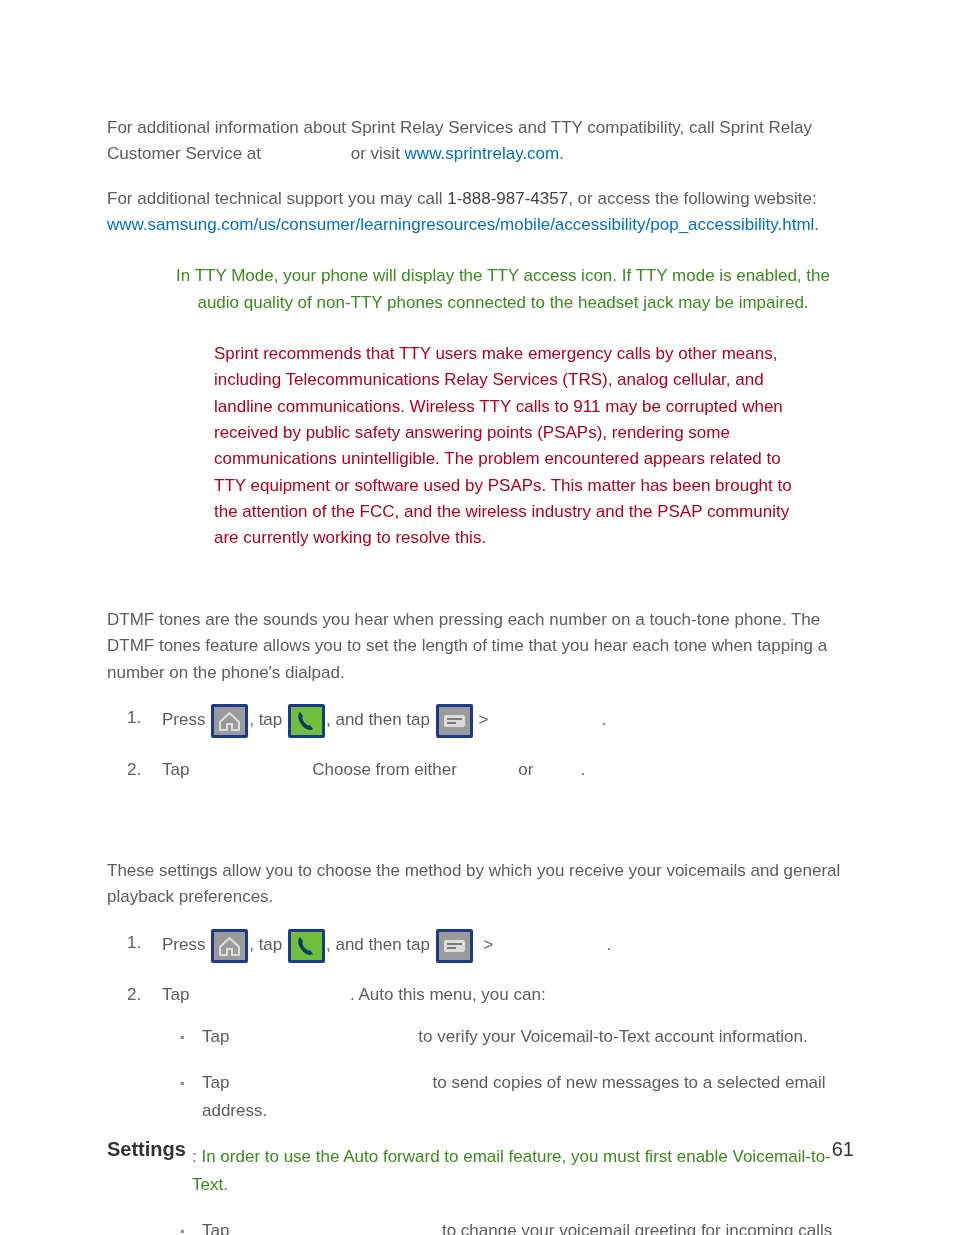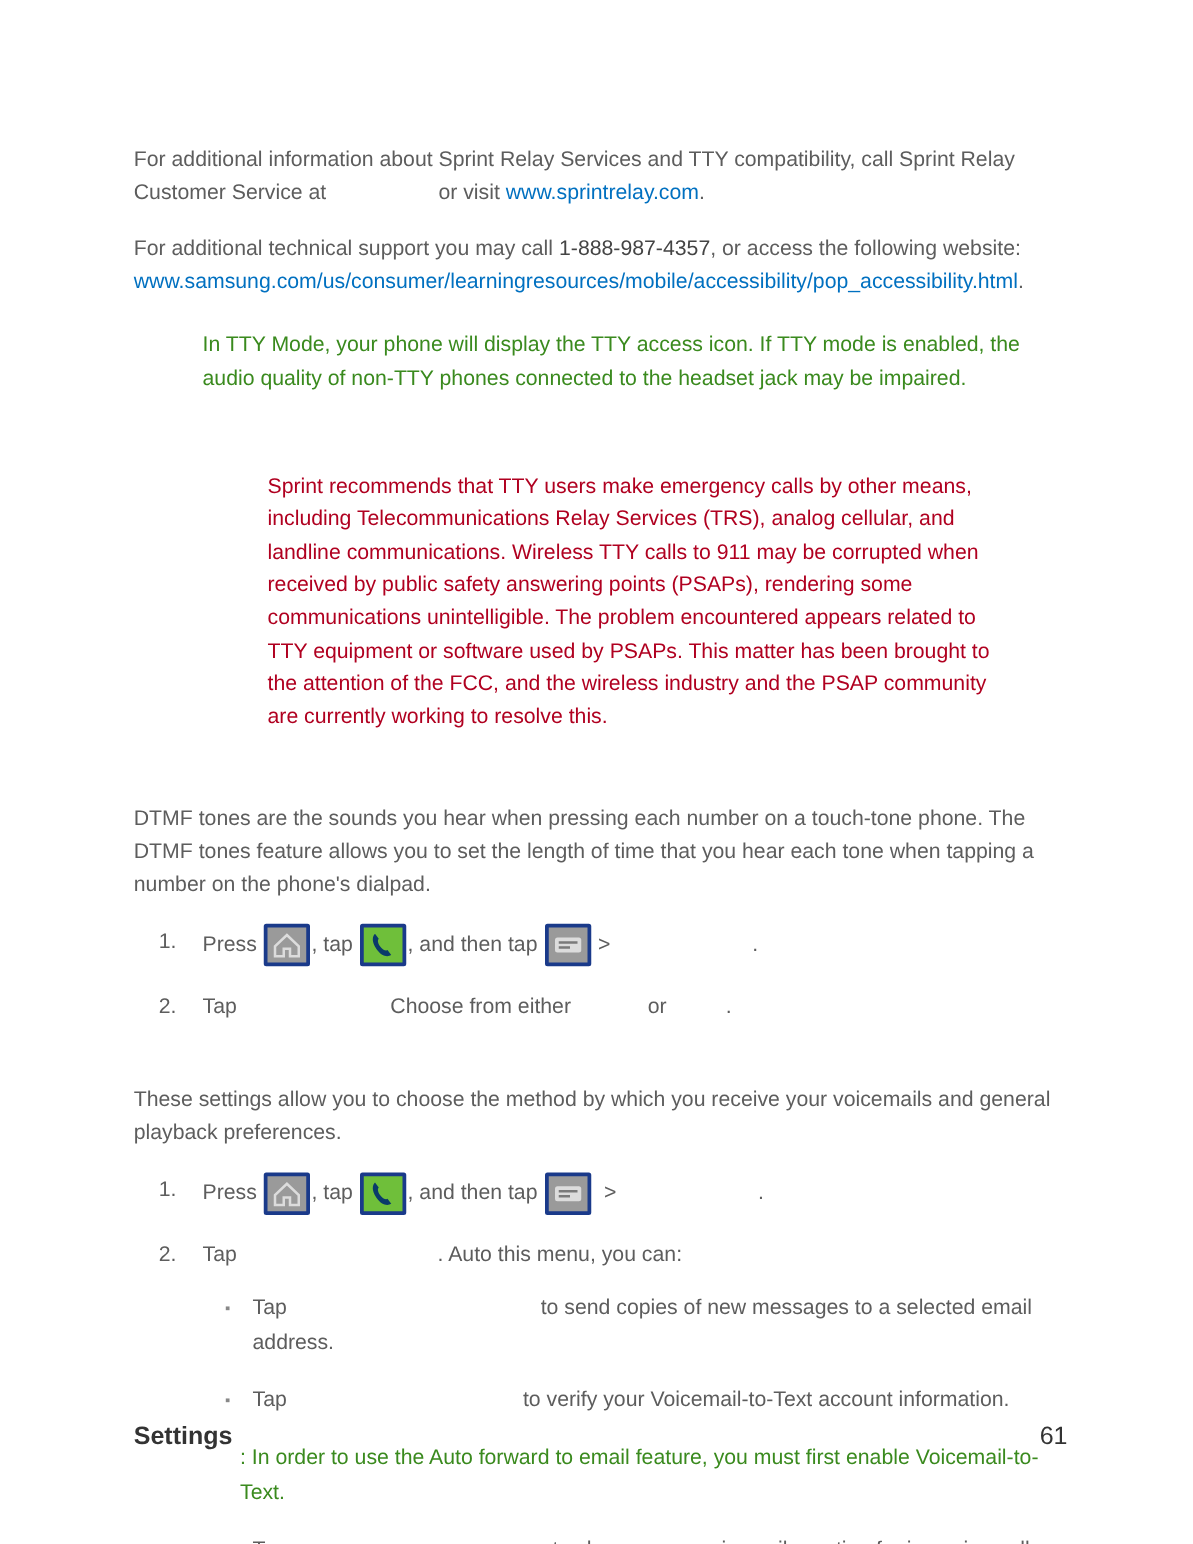--- a/index.html
+++ b/index.html
@@ -25,26 +25,27 @@
   }
   .bold-dark {
     font-weight: normal;
     color: #444;
   }
   .note-green {
     color: #3A8A1E;
     margin-left: 55px;
     margin-right: 10px;
     margin-top: 25px;
+    text-align: center;
   }
   .note-red {
     color: #B00020;
     margin-left: 107px;
     margin-right: 40px;
-    margin-top: 60px;
+    margin-top: 25px;
   }
   p { margin: 0 0 18px 0; }
   .note-green p, .note-red p { margin-bottom: 0; }
 
   ol.steps {
     list-style: none;
     padding: 0;
     margin: 10px 0 0 0;
   }
   ol.steps > li {
@@ -148,45 +149,45 @@
             <rect x="8" y="11" width="15" height="2" fill="#7a7a7a"></rect>
             <rect x="8" y="15" width="9" height="2" fill="#7a7a7a"></rect>
           </svg></span><span class="chev"> &gt; </span><span>&nbsp;&nbsp;&nbsp;&nbsp;&nbsp;&nbsp;&nbsp;&nbsp;&nbsp;&nbsp;&nbsp;&nbsp;&nbsp;&nbsp;&nbsp;&nbsp;&nbsp;&nbsp;&nbsp;&nbsp;&nbsp;&nbsp;</span><span> .</span>
     </li>
     <li>
       <span class="num">2.</span>
       <span>Tap </span><span>&nbsp;&nbsp;&nbsp;&nbsp;&nbsp;&nbsp;&nbsp;&nbsp;&nbsp;&nbsp;&nbsp;&nbsp;&nbsp;&nbsp;&nbsp;&nbsp;&nbsp;&nbsp;&nbsp;&nbsp;&nbsp;&nbsp;&nbsp;&nbsp;&nbsp;</span><span>Choose from either </span><span>&nbsp;&nbsp;&nbsp;&nbsp;&nbsp;&nbsp;&nbsp;&nbsp;&nbsp;&nbsp;&nbsp;</span><span> or </span><span>&nbsp;&nbsp;&nbsp;&nbsp;&nbsp;&nbsp;&nbsp;&nbsp;</span><span> .</span>
     </li>
   </ol>
 
-  <p style="margin-top:48px">These settings allow you to choose the method by which you receive your voicemails and general playback preferences.</p>
+  <p style="margin-top:74px">These settings allow you to choose the method by which you receive your voicemails and general playback preferences.</p>
 
   <ol class="steps">
     <li>
       <span class="num">1.</span>
       <span>Press </span><span class="icon-wrap icon-home"><svg viewBox="0 0 31 28">
             <path d="M15.5 6 L25 15 L25 23 L18 23 L18 17 L13 17 L13 23 L6 23 L6 15 Z" fill="none" stroke="#dcdcdc" stroke-width="2"></path>
           </svg></span><span>, tap </span><span class="icon-wrap icon-phone"><svg viewBox="0 0 31 28">
             <path d="M9 5 C7 7 6 11 10 17 C14 23 19 24 22 22 L19 18 C18 19 15 18 13 15 C11 12 11 10 12 9 Z" fill="#0a3a6a"></path>
           </svg></span><span>, and then tap </span><span class="icon-wrap icon-menu"><svg viewBox="0 0 31 28">
             <rect x="5" y="8" width="21" height="12" rx="2" fill="#dcdcdc"></rect>
             <rect x="8" y="11" width="15" height="2" fill="#7a7a7a"></rect>
             <rect x="8" y="15" width="9" height="2" fill="#7a7a7a"></rect>
           </svg></span><span class="chev">&nbsp; &gt; </span><span>&nbsp;&nbsp;&nbsp;&nbsp;&nbsp;&nbsp;&nbsp;&nbsp;&nbsp;&nbsp;&nbsp;&nbsp;&nbsp;&nbsp;&nbsp;&nbsp;&nbsp;&nbsp;&nbsp;&nbsp;&nbsp;&nbsp;</span><span> .</span>
     </li>
     <li>
       <span class="num">2.</span>
       <span>Tap </span><span>&nbsp;&nbsp;&nbsp;&nbsp;&nbsp;&nbsp;&nbsp;&nbsp;&nbsp;&nbsp;&nbsp;&nbsp;&nbsp;&nbsp;&nbsp;&nbsp;&nbsp;&nbsp;&nbsp;&nbsp;&nbsp;&nbsp;&nbsp;&nbsp;&nbsp;&nbsp;&nbsp;&nbsp;&nbsp;&nbsp;&nbsp;&nbsp;&nbsp;</span><span>. Auto this menu, you can:</span>
 
       <ul class="sub">
         <li>
-          <span>Tap </span><span>&nbsp;&nbsp;&nbsp;&nbsp;&nbsp;&nbsp;&nbsp;&nbsp;&nbsp;&nbsp;&nbsp;&nbsp;&nbsp;&nbsp;&nbsp;&nbsp;&nbsp;&nbsp;&nbsp;&nbsp;&nbsp;&nbsp;&nbsp;&nbsp;&nbsp;&nbsp;&nbsp;&nbsp;&nbsp;&nbsp;&nbsp;&nbsp;&nbsp;&nbsp;&nbsp;&nbsp;&nbsp;&nbsp;&nbsp;&nbsp;&nbsp;</span><span> to send copies of new messages to a selected email address.</span>
+          <span>Tap </span><span>&nbsp;&nbsp;&nbsp;&nbsp;&nbsp;&nbsp;&nbsp;&nbsp;&nbsp;&nbsp;&nbsp;&nbsp;&nbsp;&nbsp;&nbsp;&nbsp;&nbsp;&nbsp;&nbsp;&nbsp;&nbsp;&nbsp;&nbsp;&nbsp;&nbsp;&nbsp;&nbsp;&nbsp;&nbsp;&nbsp;&nbsp;&nbsp;&nbsp;&nbsp;&nbsp;&nbsp;&nbsp;&nbsp;</span><span> to verify your Voicemail-to-Text account information.</span>
         </li>
         <li>
-          <span>Tap </span><span>&nbsp;&nbsp;&nbsp;&nbsp;&nbsp;&nbsp;&nbsp;&nbsp;&nbsp;&nbsp;&nbsp;&nbsp;&nbsp;&nbsp;&nbsp;&nbsp;&nbsp;&nbsp;&nbsp;&nbsp;&nbsp;&nbsp;&nbsp;&nbsp;&nbsp;&nbsp;&nbsp;&nbsp;&nbsp;&nbsp;&nbsp;&nbsp;&nbsp;&nbsp;&nbsp;&nbsp;&nbsp;&nbsp;</span><span> to verify your Voicemail-to-Text account information.</span>
+          <span>Tap </span><span>&nbsp;&nbsp;&nbsp;&nbsp;&nbsp;&nbsp;&nbsp;&nbsp;&nbsp;&nbsp;&nbsp;&nbsp;&nbsp;&nbsp;&nbsp;&nbsp;&nbsp;&nbsp;&nbsp;&nbsp;&nbsp;&nbsp;&nbsp;&nbsp;&nbsp;&nbsp;&nbsp;&nbsp;&nbsp;&nbsp;&nbsp;&nbsp;&nbsp;&nbsp;&nbsp;&nbsp;&nbsp;&nbsp;&nbsp;&nbsp;&nbsp;</span><span> to send copies of new messages to a selected email address.</span>
         </li>
       </ul>
 
       <div class="subnote-green">
         <span>: </span><span>In order to use the Auto forward to email feature, you must first enable Voicemail-to-Text.</span>
       </div>
 
       <ul class="sub" style="margin-top:0">
         <li>
           <span>Tap </span><span>&nbsp;&nbsp;&nbsp;&nbsp;&nbsp;&nbsp;&nbsp;&nbsp;&nbsp;&nbsp;&nbsp;&nbsp;&nbsp;&nbsp;&nbsp;&nbsp;&nbsp;&nbsp;&nbsp;&nbsp;&nbsp;&nbsp;&nbsp;&nbsp;&nbsp;&nbsp;&nbsp;&nbsp;&nbsp;&nbsp;&nbsp;&nbsp;&nbsp;&nbsp;&nbsp;&nbsp;&nbsp;&nbsp;&nbsp;&nbsp;&nbsp;&nbsp;&nbsp;</span><span> to change your voicemail greeting for incoming calls and update your password.</span>

